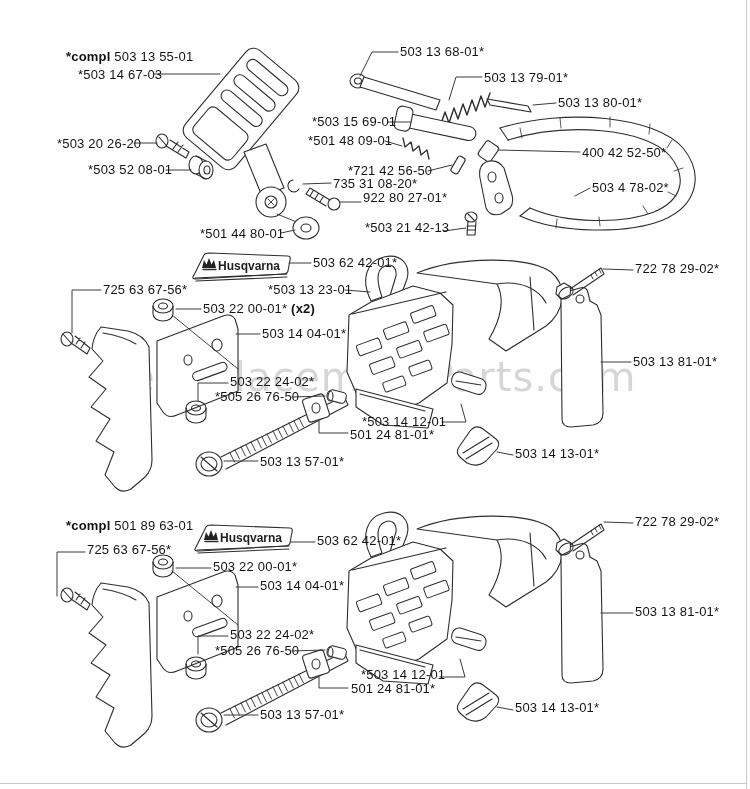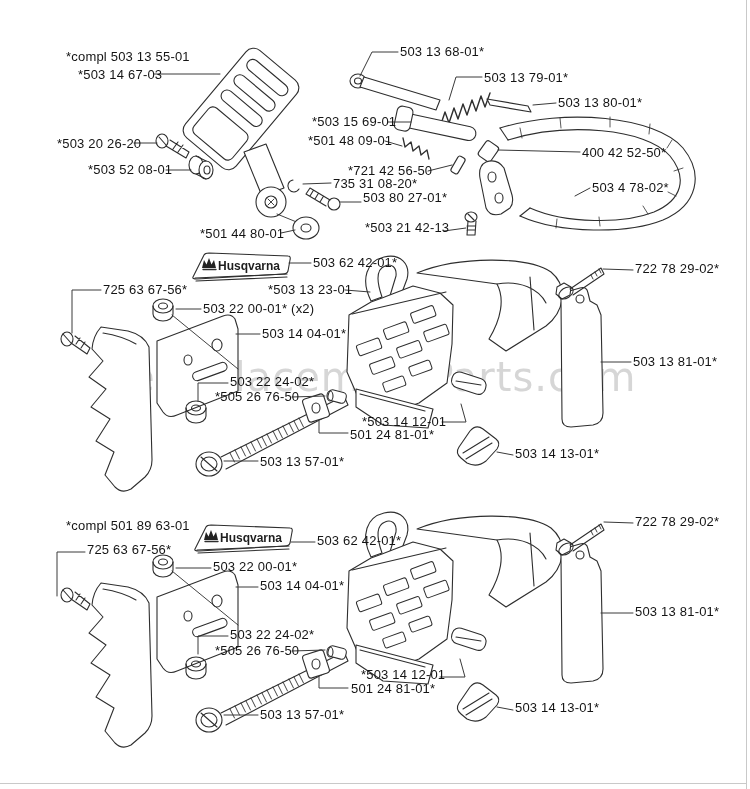--- a/index.html
+++ b/index.html
@@ -1,20 +1,20 @@
 <!DOCTYPE html>
 <html><head>
 <meta charset="utf-8">
 <style>
   html,body{margin:0;padding:0;background:#fff;}
   #canvas{position:relative;width:750px;height:789px;background:#ffffff;overflow:hidden;
           font-family:"Liberation Sans",sans-serif;}
   .lbl{position:absolute;font-size:13px;line-height:13px;color:#141414;white-space:nowrap;
        letter-spacing:.2px;}
-  .lbl b{font-weight:400;}
+  .lbl b{font-weight:700;}
   .wm{position:absolute;left:130px;top:356px;font-size:40px;line-height:42px;color:#d6d6d6;
       font-family:"DejaVu Sans",sans-serif;letter-spacing:1px;white-space:nowrap;z-index:1;}
   svg.art{position:absolute;left:0;top:0;z-index:2;}
   .lbl{z-index:3;}
   .edge-r{position:absolute;left:746px;top:0;width:1px;height:789px;background:#c9c9c9;z-index:4;}
   .edge-b{position:absolute;left:0;top:783px;width:747px;height:1px;background:#c9c9c9;z-index:4;}
   text.bt{font-family:"Liberation Sans",sans-serif;font-size:12px;font-weight:700;fill:#1e1e1e;}
 </style>
 </head>
 <body>
@@ -247,21 +247,21 @@
   <span class="lbl" style="left:57px;top:137px">*503 20 26-20</span>
   <span class="lbl" style="left:88px;top:163px">*503 52 08-01</span>
   <span class="lbl" style="left:200px;top:227px">*501 44 80-01</span>
   <span class="lbl" style="left:400px;top:45px">503 13 68-01*</span>
   <span class="lbl" style="left:484px;top:71px">503 13 79-01*</span>
   <span class="lbl" style="left:558px;top:96px">503 13 80-01*</span>
   <span class="lbl" style="left:312px;top:115px">*503 15 69-01</span>
   <span class="lbl" style="left:308px;top:134px">*501 48 09-01</span>
   <span class="lbl" style="left:348px;top:164px">*721 42 56-50</span>
   <span class="lbl" style="left:333px;top:177px">735 31 08-20*</span>
-  <span class="lbl" style="left:363px;top:191px">503 80 27-01*</span>
+  <span class="lbl" style="left:363px;top:191px">922 80 27-01*</span>
   <span class="lbl" style="left:365px;top:221px">*503 21 42-13</span>
   <span class="lbl" style="left:582px;top:146px">400 42 52-50*</span>
   <span class="lbl" style="left:592px;top:181px">503 4 78-02*</span>
   <span class="lbl" style="left:313px;top:256px">503 62 42-01*</span>
   <span class="lbl" style="left:635px;top:262px">722 78 29-02*</span>
   <span class="lbl" style="left:268px;top:283px">*503 13 23-01</span>
   <span class="lbl" style="left:103px;top:283px">725 63 67-56*</span>
   <span class="lbl" style="left:203px;top:302px"><span>503 22 00-01*</span>&nbsp;<b>(x2)</b></span>
   <span class="lbl" style="left:262px;top:327px">503 14 04-01*</span>
   <span class="lbl" style="left:633px;top:355px">503 13 81-01*</span>

